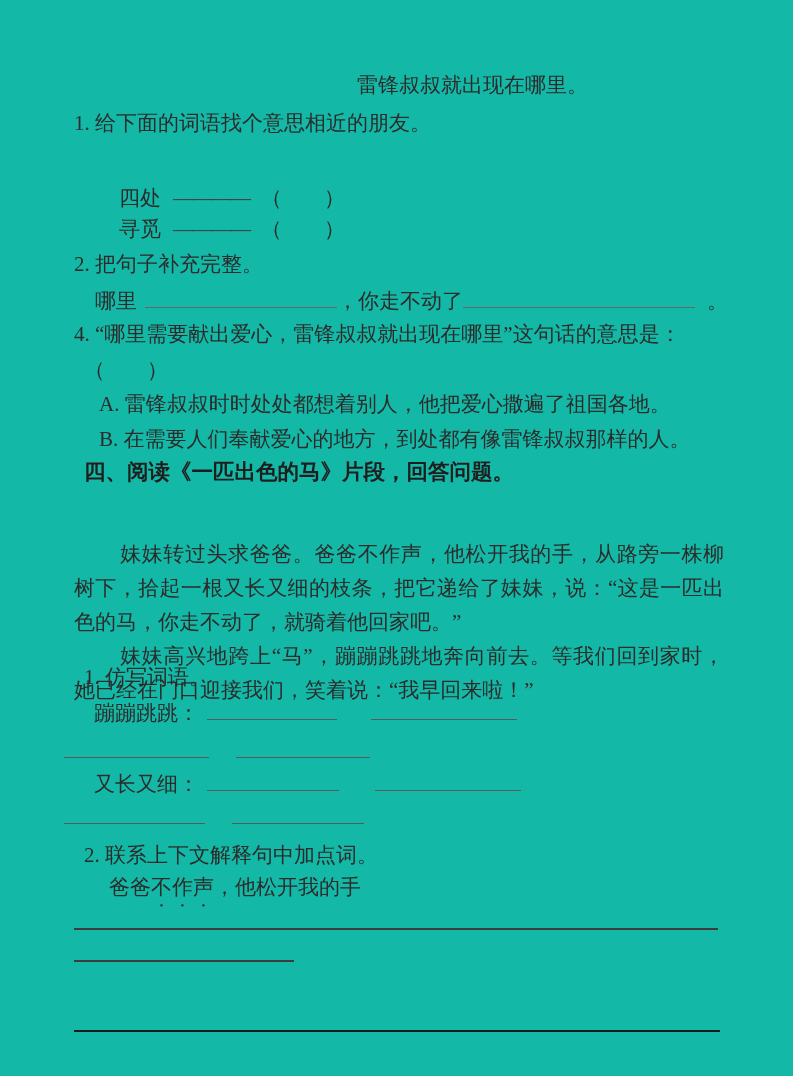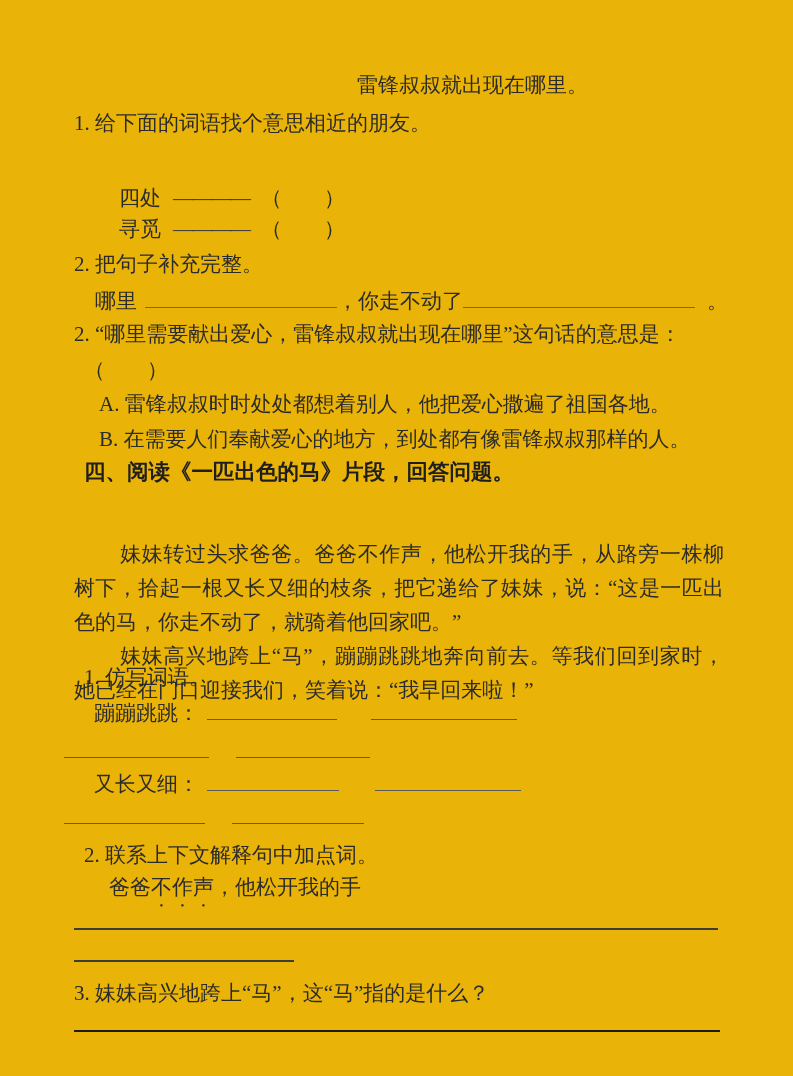--- a/index.html
+++ b/index.html
@@ -1,20 +1,20 @@
 <!DOCTYPE html>
 <html><head>
 <meta charset="utf-8">
 <style>
   html, body { margin: 0; padding: 0; background: #ffffff; }
   .page {
     position: relative;
     width: 793px;
     height: 1076px;
-    background: #eab308;
+    background: #14b8a6;
     font-family: "Liberation Serif", "DejaVu Serif", serif;
     font-size: 21px;
     color: #2b2b2b;
     overflow: hidden;
   }
   .row { position: absolute; white-space: nowrap; line-height: 1.25; }
   .dash {
     margin: 0 12px;
     letter-spacing: -2px;
     color: #3d3d3d;
@@ -69,21 +69,21 @@
   <div class="row" style="top:216px;left:119px;">
     <span>寻觅</span><span class="dash">————</span><span>（　　）</span>
   </div>
 
   <div class="row" style="top:251px;left:74px;text-align:right;">2. 把句子补充完整。</div>
 
   <div class="row" style="top:286px;left:95px;">
     <span>哪里</span><span class="blank" style="width:192px;margin-left:8px;border-bottom-color:#666;"></span><span>，你走不动了</span><span class="blank" style="width:232px;border-bottom-color:#666;"></span><span style="margin-left:12px;">。</span>
   </div>
 
-  <div class="row" style="top:321px;left:74px;">2. “哪里需要献出爱心，雷锋叔叔就出现在哪里”这句话的意思是：</div>
+  <div class="row" style="top:321px;left:74px;">4. “哪里需要献出爱心，雷锋叔叔就出现在哪里”这句话的意思是：</div>
   <div class="row" style="top:357px;left:84px;">（　　）</div>
   <div class="row" style="top:391px;left:99px;">A. 雷锋叔叔时时处处都想着别人，他把爱心撒遍了祖国各地。</div>
   <div class="row" style="top:426px;left:99px;">B. 在需要人们奉献爱心的地方，到处都有像雷锋叔叔那样的人。</div>
 
   <div class="row section-heading" style="top:459px;left:84px;">四、阅读《一匹出色的马》片段，回答问题。</div>
 
   <div class="passage">
     <p>妹妹转过头求爸爸。爸爸不作声，他松开我的手，从路旁一株柳树下，拾起一根又长又细的枝条，把它递给了妹妹，说：“这是一匹出色的马，你走不动了，就骑着他回家吧。”</p>
     <p>妹妹高兴地跨上“马”，蹦蹦跳跳地奔向前去。等我们回到家时，她已经在门口迎接我们，笑着说：“我早回来啦！”</p>
   </div>
@@ -104,17 +104,16 @@
   </div>
 
   <div class="row" style="top:842px;left:84px;">2. 联系上下文解释句中加点词。</div>
   <div class="row" style="top:874px;left:109px;">
     <span>爸爸</span><span class="dotted">不作声</span><span>，他松开我的手</span>
   </div>
 
   <div class="hline" style="top:928px;left:74px;width:644px;"></div>
   <div class="hline" style="top:960px;left:74px;width:220px;"></div>
 
-  <div class="row" style="top:980px;left:74px;">3. 妹妹高兴地跨上“马”，这“马”指的是什么？</div>
 
   <div class="hline darker" style="top:1030px;left:74px;width:646px;"></div>
 
 </div>
 
 </body></html>

